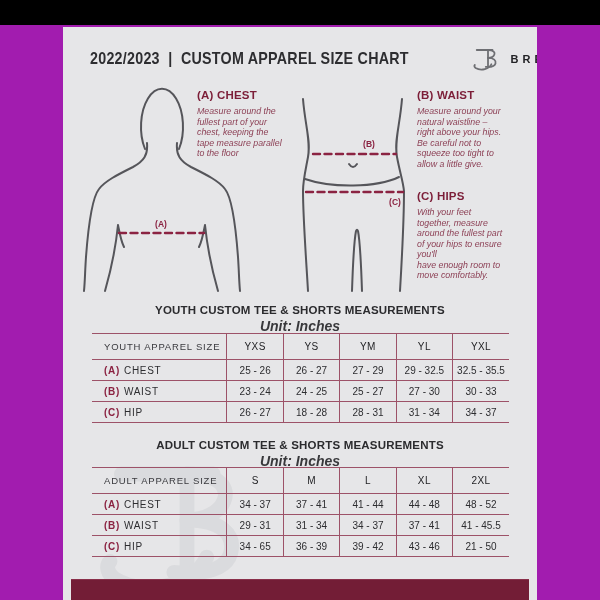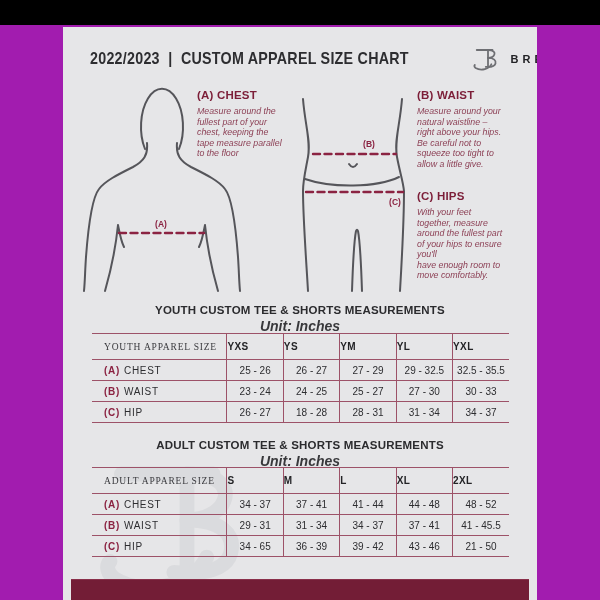--- a/index.html
+++ b/index.html
@@ -46,24 +46,24 @@
     border-bottom:1.5px solid #9d5268;
   }
   .size-table tr{border-top:1.5px solid #9d5268;}
   .size-table th,.size-table td{padding:0;}
   .size-table thead tr{height:26px;}
   .size-table tbody tr{height:21px;}
   .col-label{width:134px;}
   .col-size{width:56px;}
   th.label-h{
     text-align:left;padding-left:12px;font-weight:normal;
-    font-size:9.5px;letter-spacing:.8px;color:#3a3a3e;font-family:Liberation Serif, serif;
+    font-size:9.5px;letter-spacing:.8px;color:#3a3a3e;
   }
   th.size-h{
-    text-align:left;font-size:10px;font-weight:bold;color:#232326;
+    text-align:center;font-size:10px;font-weight:normal;color:#232326;
     border-left:1.5px solid #9d5268;letter-spacing:.4px;
   }
   td.label-cell{
     text-align:left;padding-left:12px;font-size:10px;color:#2d2d30;letter-spacing:.7px;
   }
   td.label-cell .prefix{color:#8b2342;font-weight:bold;margin-right:4px;}
   td.value-cell{
     text-align:center;font-size:10px;color:#2d2d30;
     border-left:1.5px solid #9d5268;
   }

